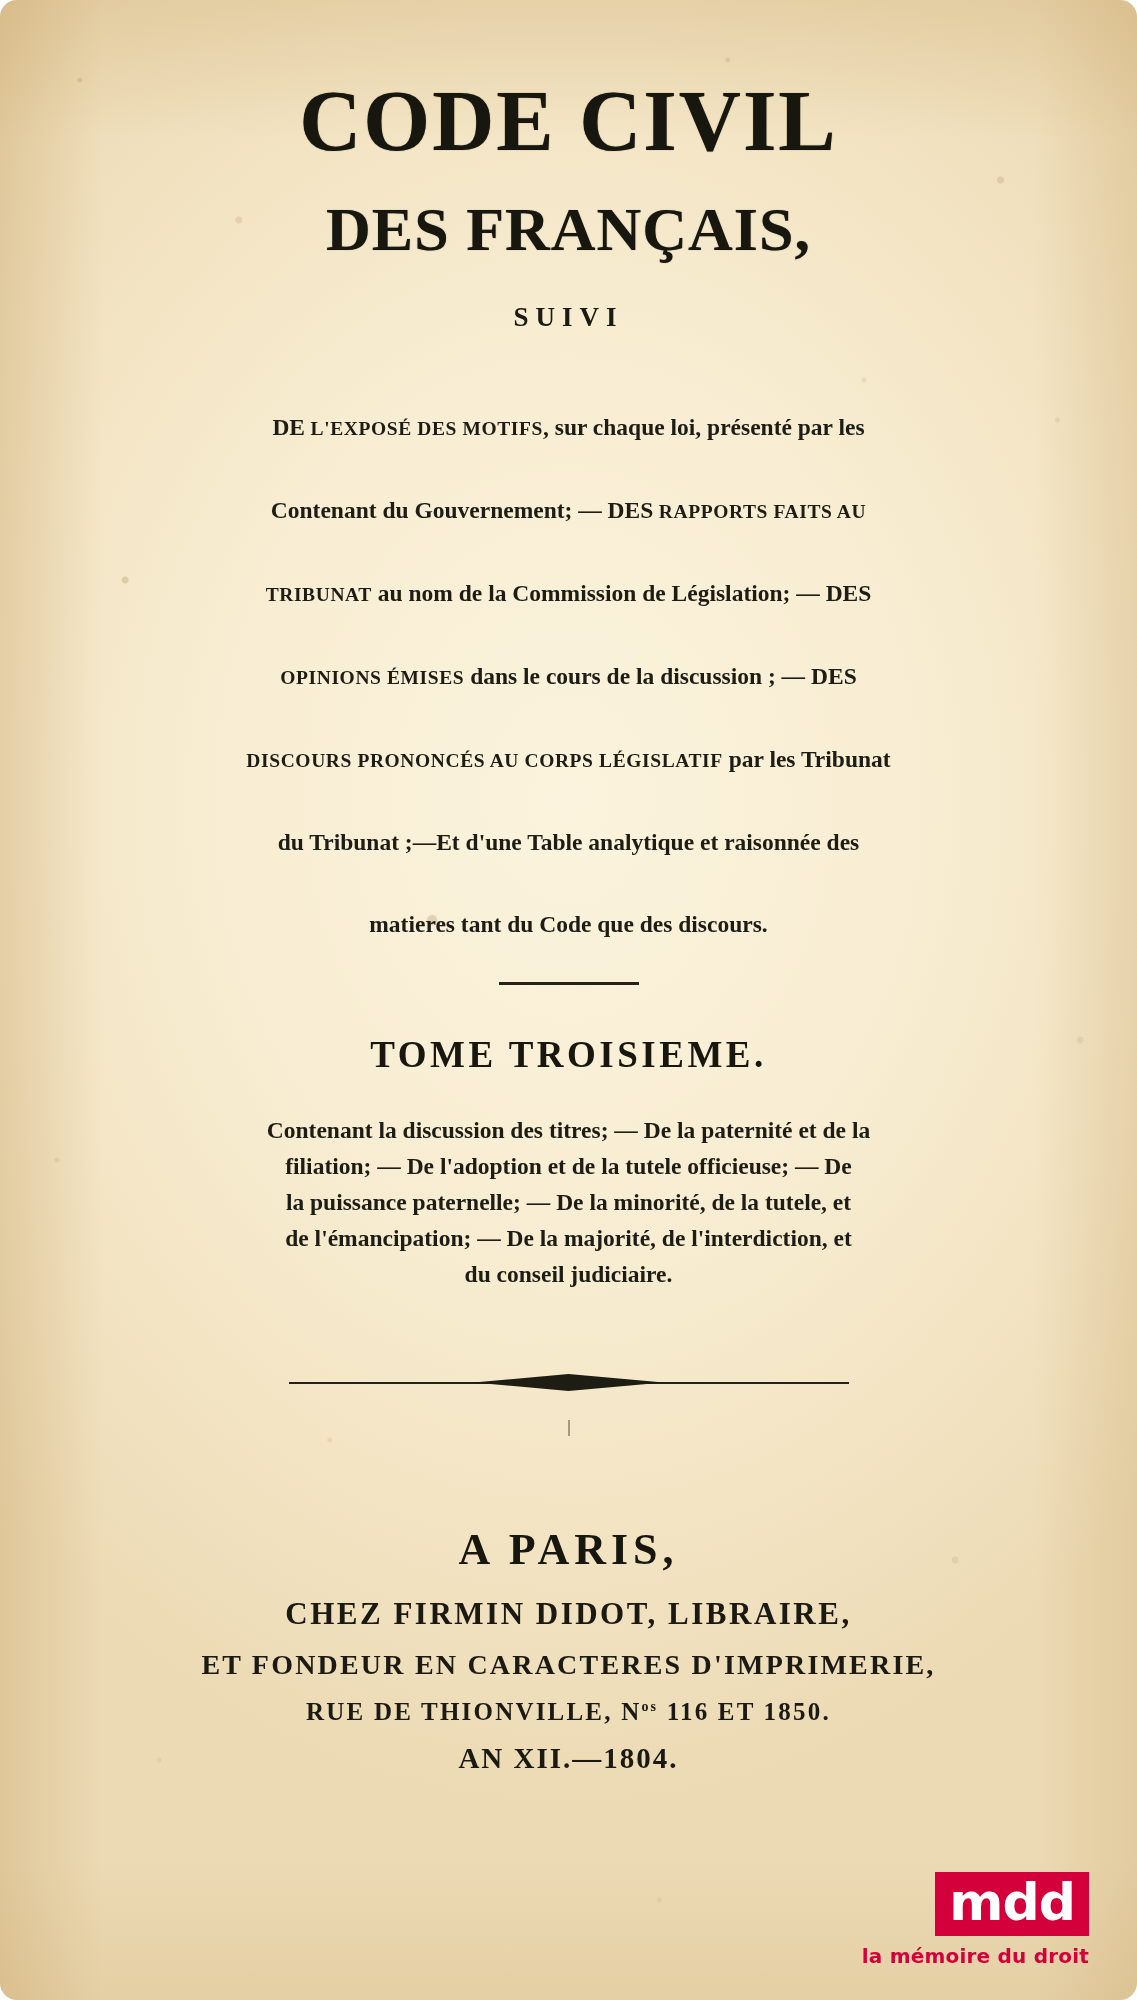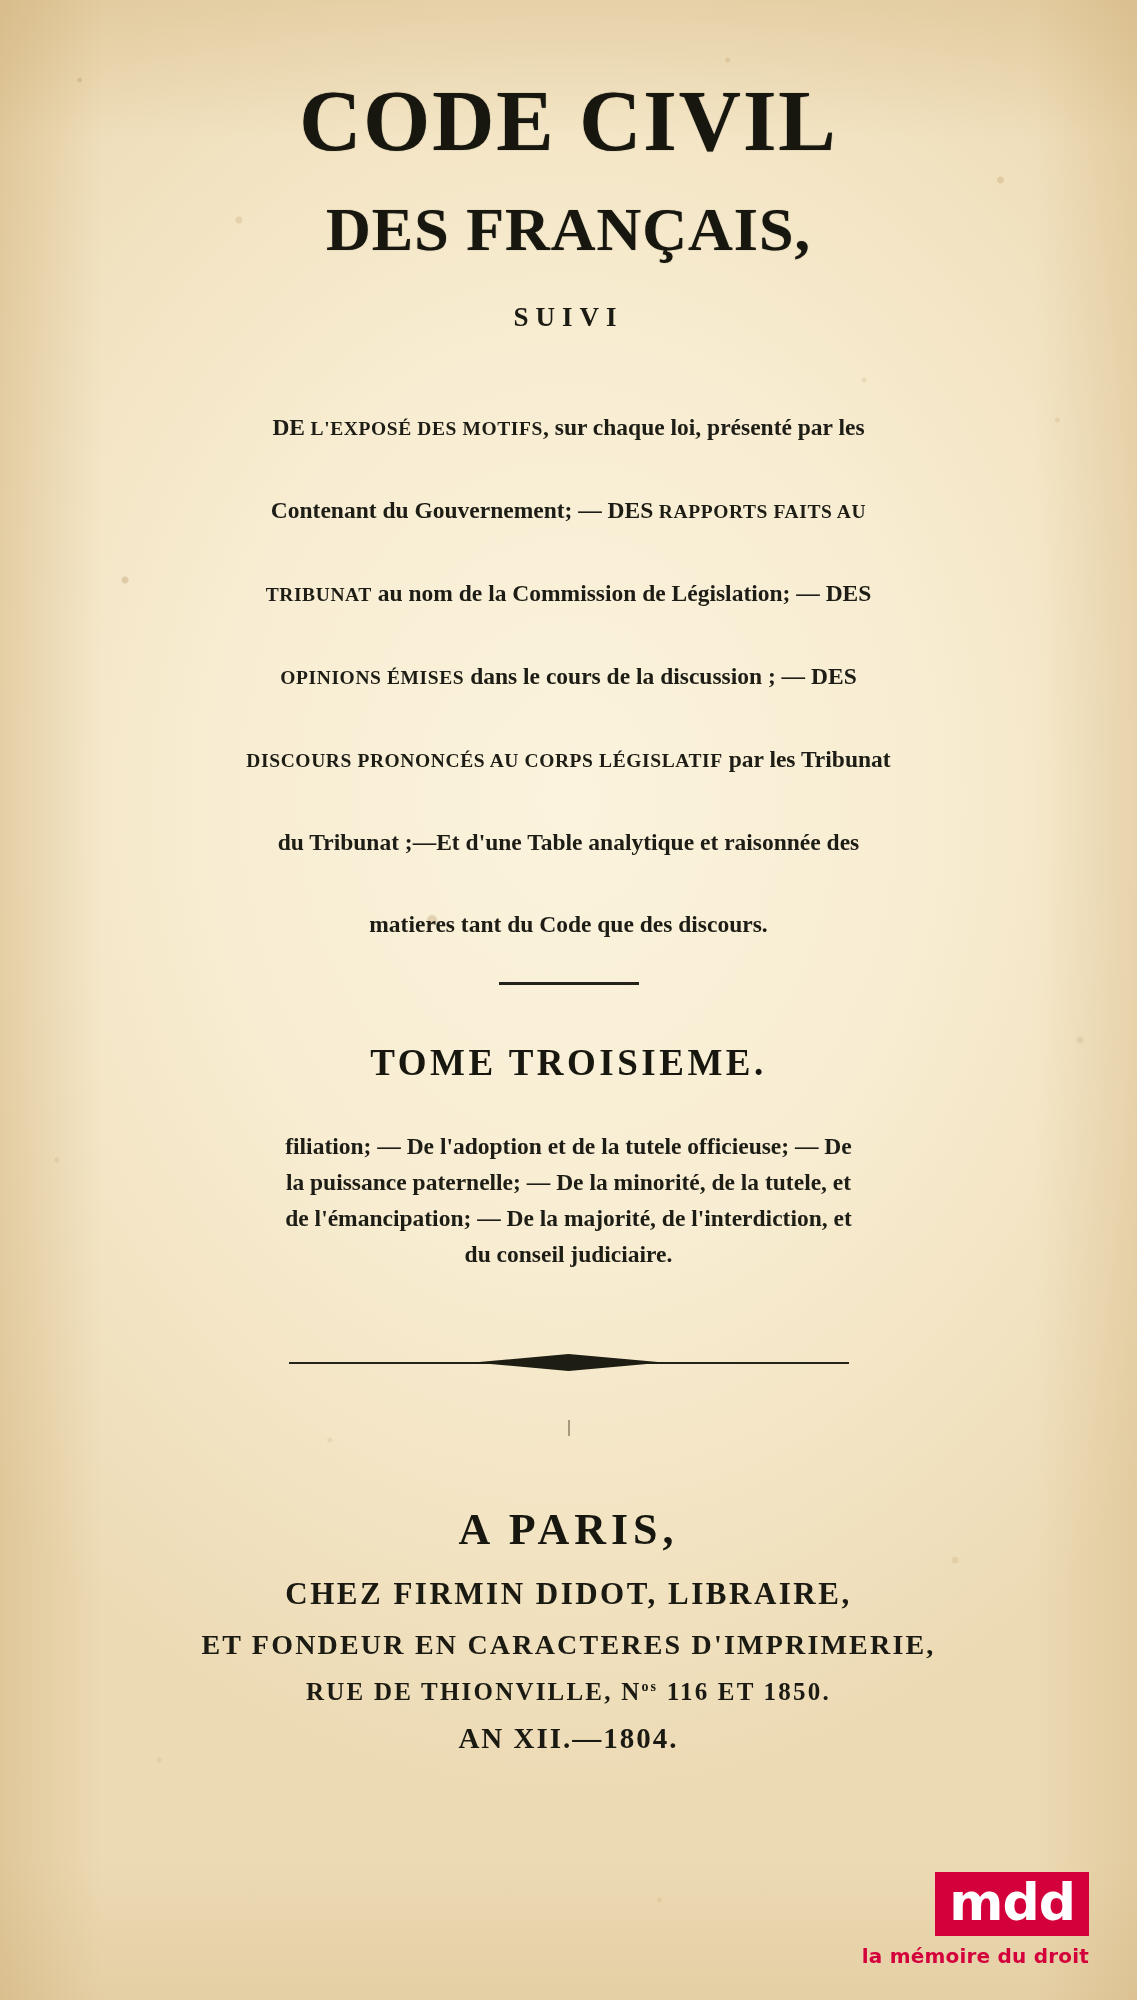--- a/index.html
+++ b/index.html
@@ -11,20 +11,21 @@
     font-family: "Liberation Serif", serif;
   }
 
   .page {
     position: relative;
     width: 1137px;
     height: 2000px;
     overflow: hidden;
     background:
       radial-gradient(ellipse 70% 50% at 50% 40%, #fbf3dd 0%, #f8edd2 45%, #f2e3c2 75%, #ecdab4 100%);
+    border-radius: 17px;
   }
 
   
   .grain {
     position: absolute;
     inset: 0;
     pointer-events: none;
     background-image:
       radial-gradient(circle at 7% 4%, rgba(170,130,70,.30) 0 2px, transparent 3px),
       radial-gradient(circle at 21% 11%, rgba(165,125,65,.22) 0 3px, transparent 4px),
@@ -126,21 +127,21 @@
     background: #23231a;
     margin: 40px auto 0;
   }
 
   
   .tome {
     text-align: center;
     font-size: 37px;
     font-weight: 700;
     letter-spacing: 3.5px;
-    margin: 16px;
+    margin: 8px;
     padding-top: 40px;
     color: #17170f;
   }
 
   
   .contents {
     width: 730px;
     margin: 0 auto;
     padding-top: 28px;
     text-align: center;
@@ -288,20 +289,21 @@
         <div class="ln"><span class="sc">discours prononcés au corps législatif</span><span> par les Tribunat</span></div>
         <div class="ln"><span>du Tribunat ;—Et d'une Table analytique et raisonnée des</span></div>
         <div class="ln"><span>matieres tant du Code que des discours.</span></div>
       </div>
 
     <div class="rule-short"></div>
 
     <div class="tome">TOME TROISIEME.</div>
 
     <div class="contents" id="contents-block">
+        <div class="ln">Contenant la discussion des titres; — De la paternité et de la</div>
         <div class="ln">filiation; — De l'adoption et de la tutele officieuse; — De</div>
         <div class="ln">la puissance paternelle; — De la minorité, de la tutele, et</div>
         <div class="ln">de l'émancipation; — De la majorité, de l'interdiction, et</div>
         <div class="ln">du conseil judiciaire.</div>
       </div>
 
     <div class="ornament">
       <div class="bar"></div>
       <div class="lozenge"></div>
     </div>

